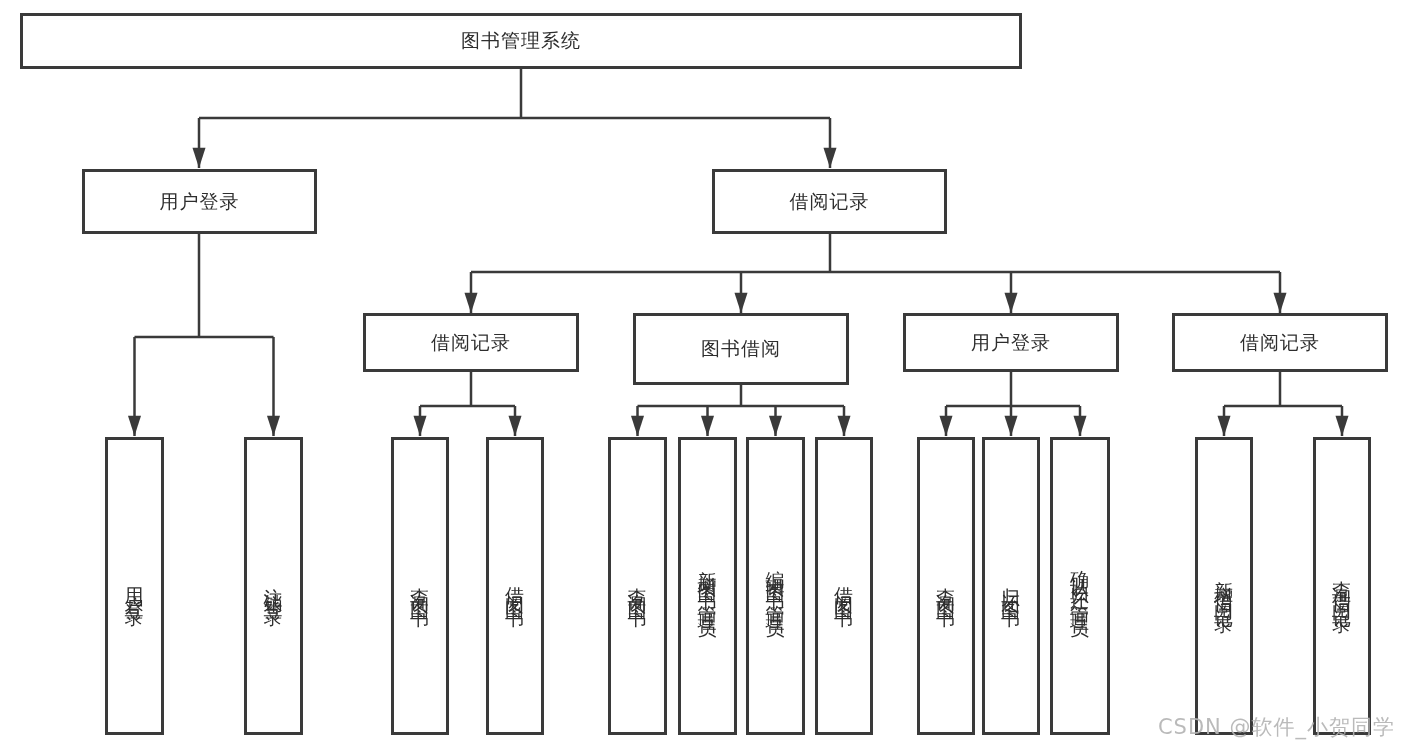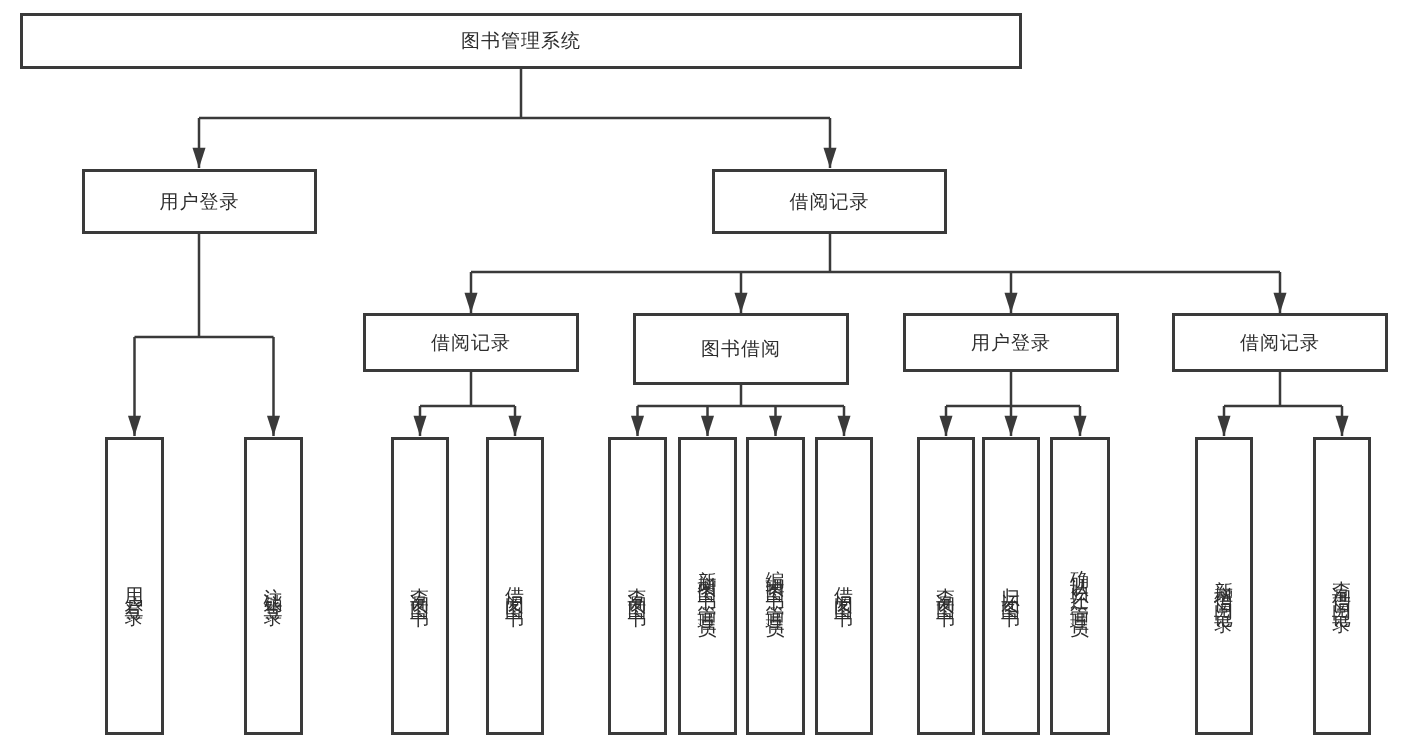--- a/index.html
+++ b/index.html
@@ -183,14 +183,15 @@
     <span class="lbl">确认归还（管理员）</span>
   </div>
 
   <div class="node leaf" style="left:1195px; top:437px; width:58px; height:298px;">
     <span class="lbl">新增借阅记录</span>
   </div>
   <div class="node leaf" style="left:1313px; top:437px; width:58px; height:298px;">
     <span class="lbl">查询借阅记录</span>
   </div>
 
+  <div class="watermark">CSDN @软件_小贺同学</div>
 
 </div>
 
 </body></html>

